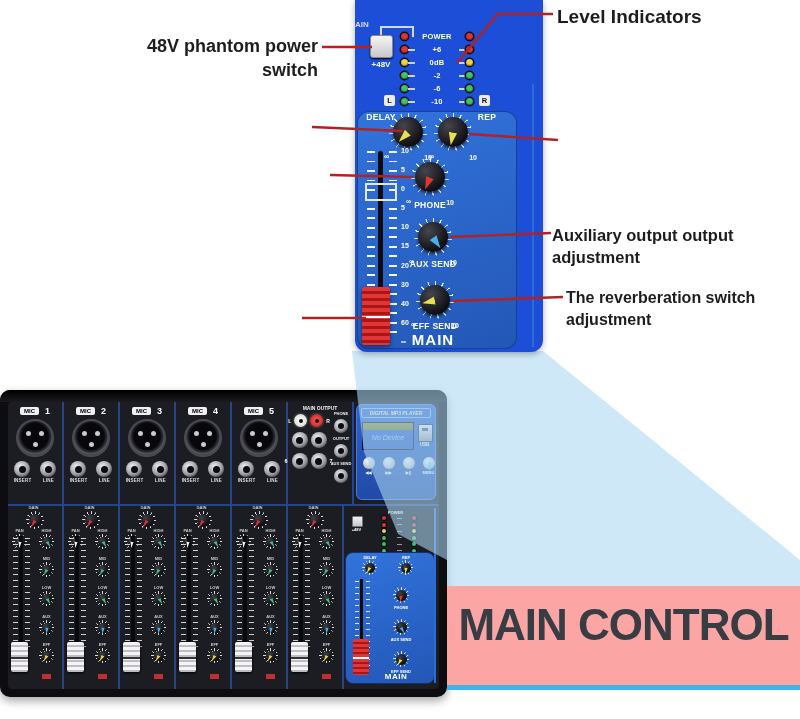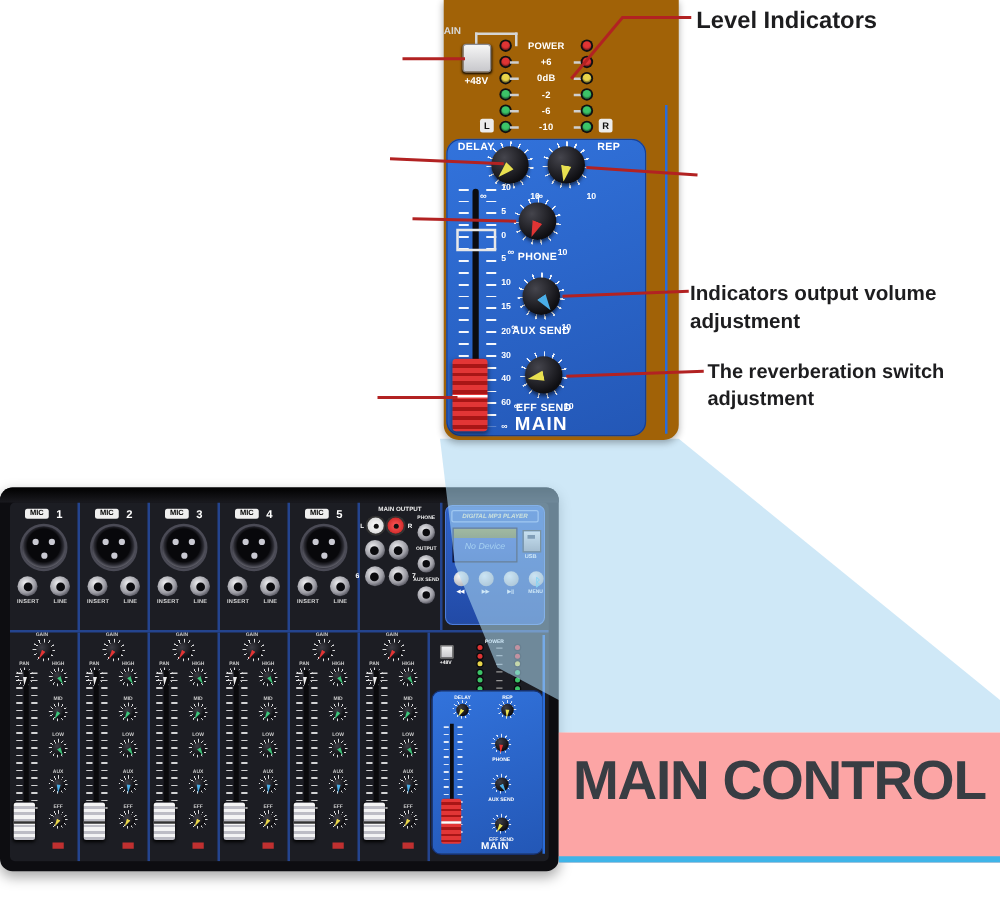--- a/index.html
+++ b/index.html
@@ -12,21 +12,21 @@
   .lbl-delay{left:150px;top:116px;width:158px;text-align:right;font-size:18px;}
   .lbl-headset{left:18px;top:163px;font-size:17px;}
   .lbl-feedback{left:564px;top:127px;width:222px;font-size:17px;}
   .lbl-aux{left:552px;top:224px;width:246px;font-size:16.5px;}
   .lbl-reverb{left:566px;top:287px;width:234px;font-size:16px;}
   .lbl-pusher{left:20px;top:308px;font-size:17px;}
   
   svg.wedge{position:absolute;left:0;top:0;z-index:2;pointer-events:none;}
   svg.lines{position:absolute;left:0;top:0;z-index:5;pointer-events:none;}
   
-  .zp{position:absolute;left:355px;top:0;width:188px;height:352px;background:#a16207;
+  .zp{position:absolute;left:355px;top:0;width:188px;height:352px;background:#1d4ed8;
       border-radius:0 0 12px 12px;z-index:4;overflow:hidden;box-shadow:0 2px 6px rgba(0,0,0,.3);}
   .zp-ain{position:absolute;left:0;top:20px;font-size:8px;font-weight:700;color:#d8d8d8;}
   .zp-48btn{position:absolute;left:15px;top:35px;width:21px;height:21px;border-radius:3px;
       background:linear-gradient(#f5f5f5,#c8c8cc);border:1px solid #88888f;box-shadow:0 1px 2px #000;}
   .zp-48lbl{position:absolute;left:8px;top:60px;width:36px;text-align:center;font-size:8px;font-weight:700;color:#fff;}
   .zp-bracket{position:absolute;left:25px;top:26px;width:30px;height:9px;
       border-top:2px solid #d5d5d5;border-left:2px solid #d5d5d5;border-right:2px solid #d5d5d5;}
   .zp-blueline{position:absolute;right:9px;top:84px;bottom:5px;width:2px;background:#2a6cd8;}
   
   .zp-leds{position:absolute;left:46px;top:30px;width:72px;}
@@ -772,15 +772,16 @@
       <polyline points="312,127 403,131"></polyline>
       <polyline points="330,175 413,177"></polyline>
       <polyline points="469,134 558,140"></polyline>
       <polyline points="450,237 551,233"></polyline>
       <polyline points="453,301 563,297"></polyline>
       <polyline points="302,318 366,318"></polyline>
     </g>
   </svg>
 
   <div class="lbl lbl-level">Level Indicators</div>
-  <div class="lbl lbl-aux">Indicators output volume adjustment</div>
+  <div class="lbl lbl-phantom">48V phantom power switch</div>
+  <div class="lbl lbl-aux">Auxiliary output output adjustment</div>
   <div class="lbl lbl-reverb">The reverberation switch adjustment</div>
 </div>
 
 </body></html>

